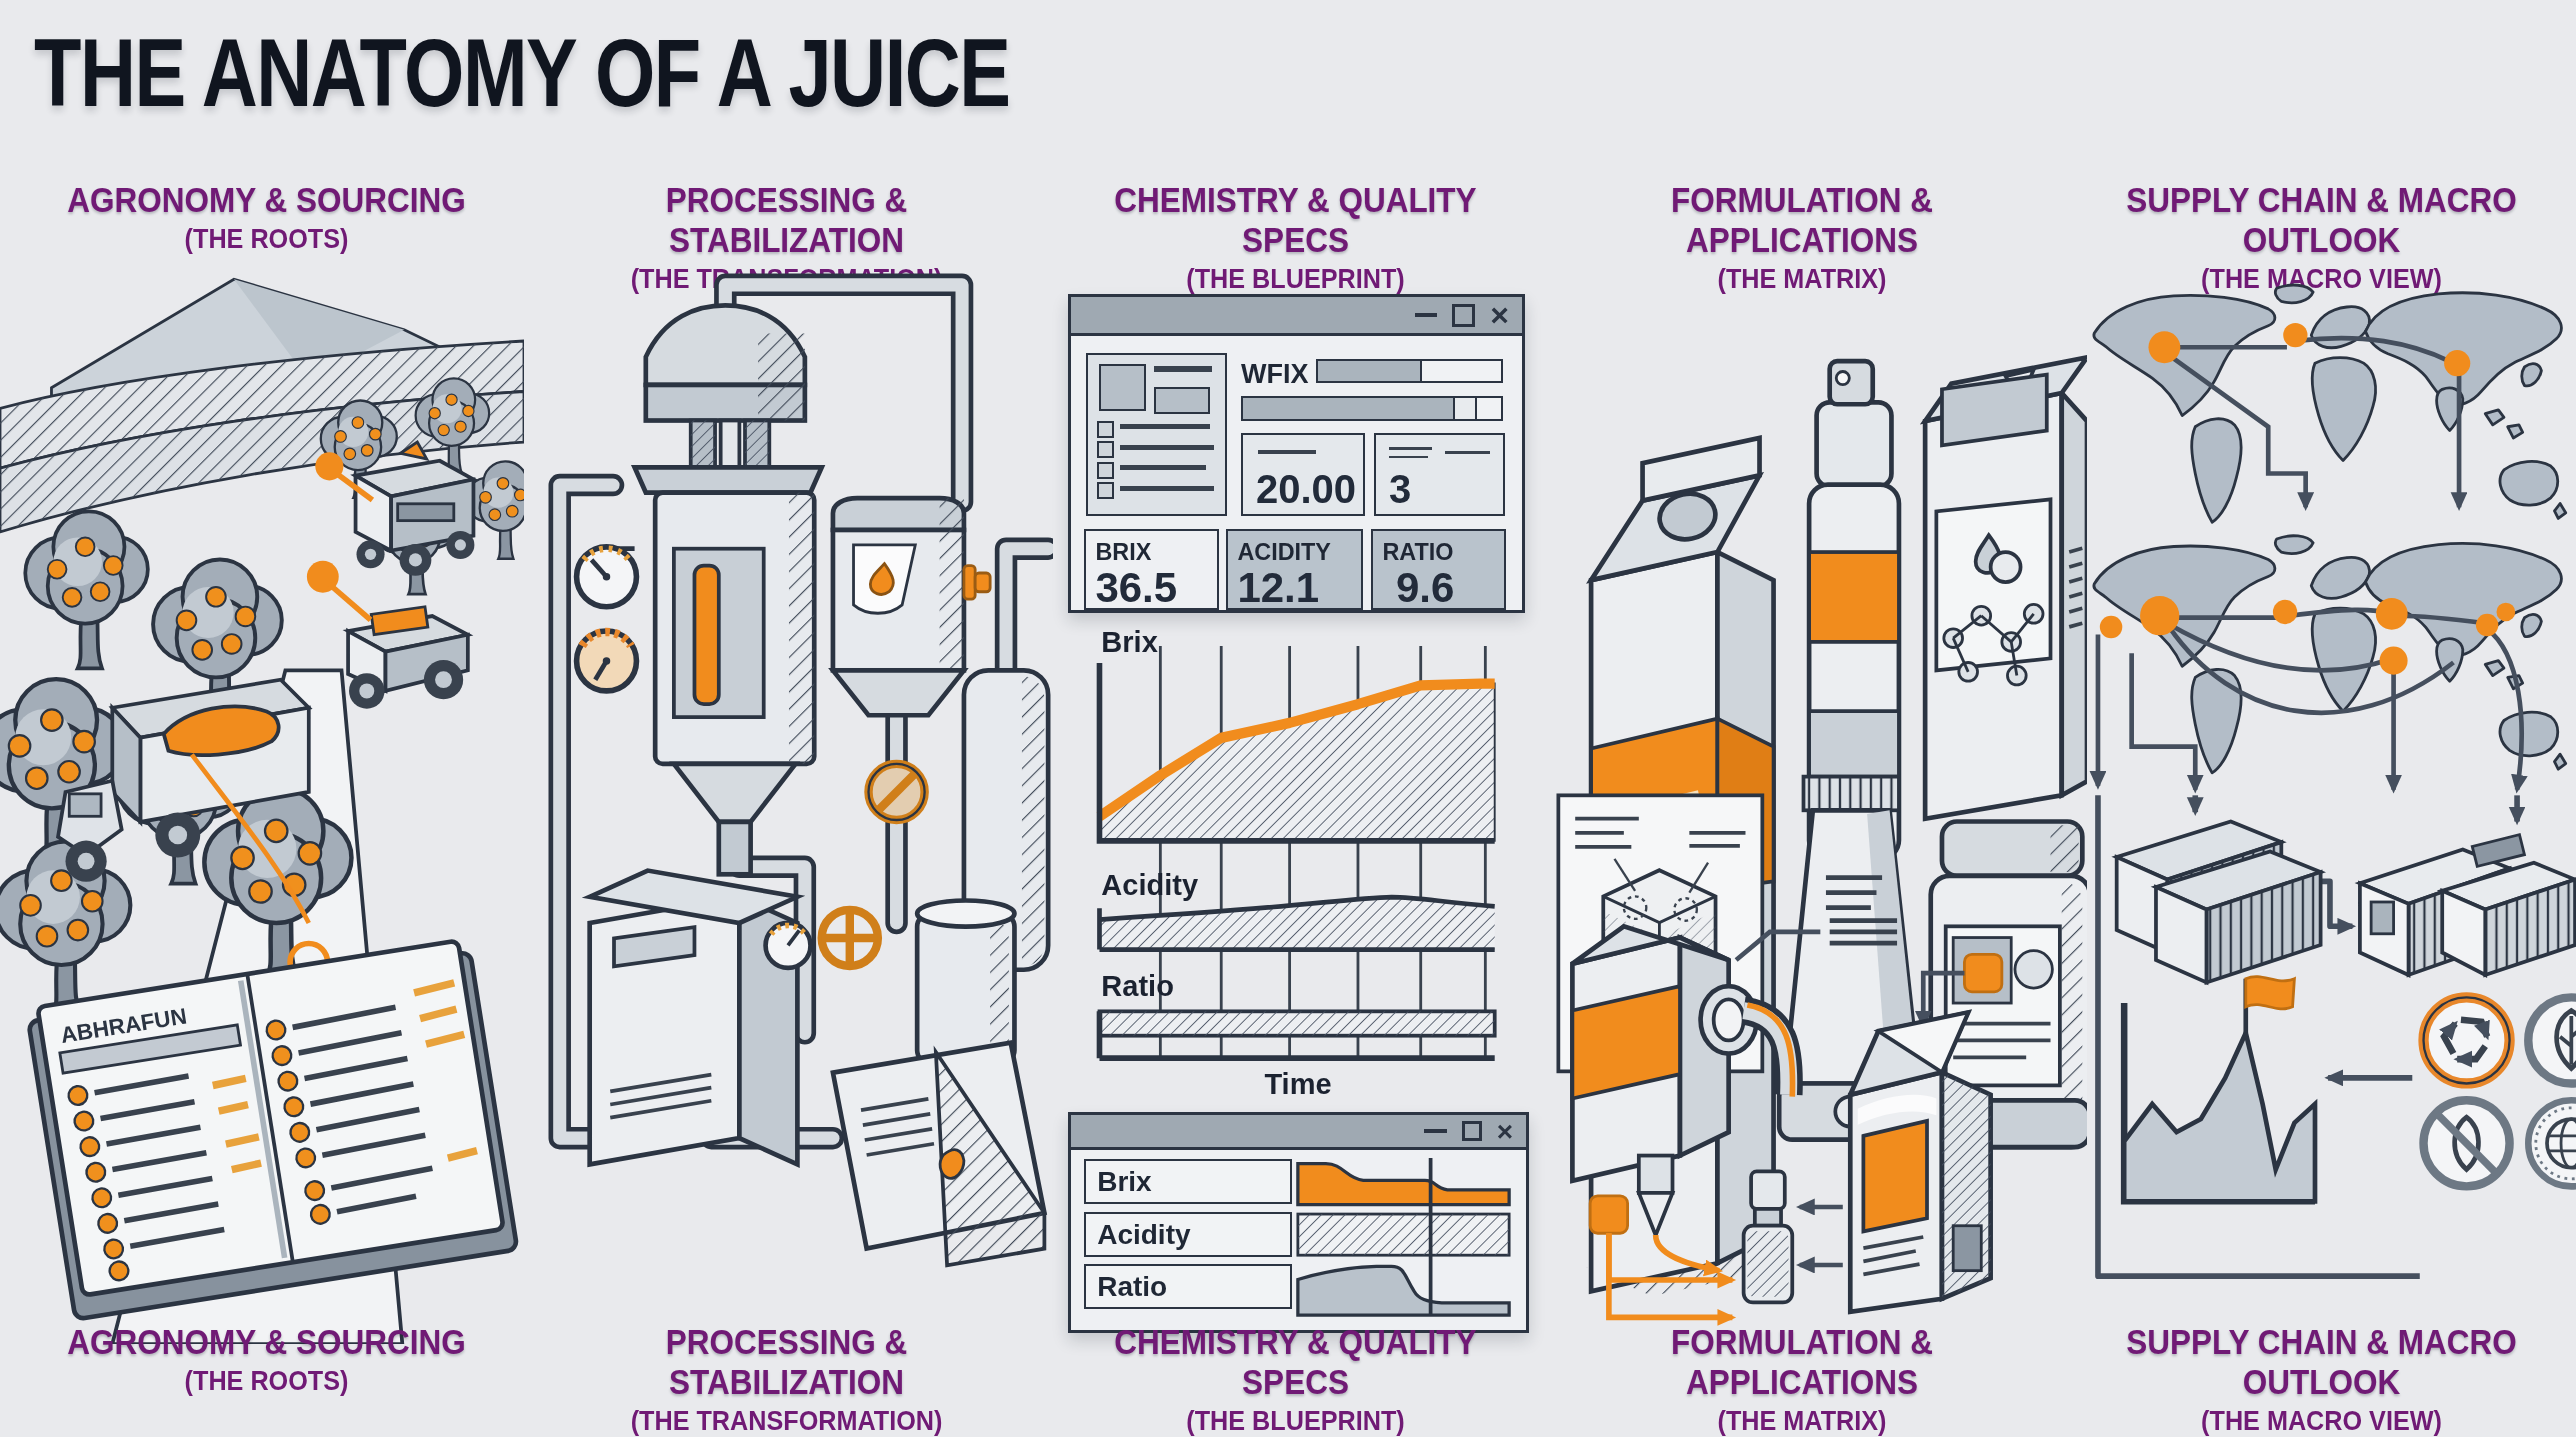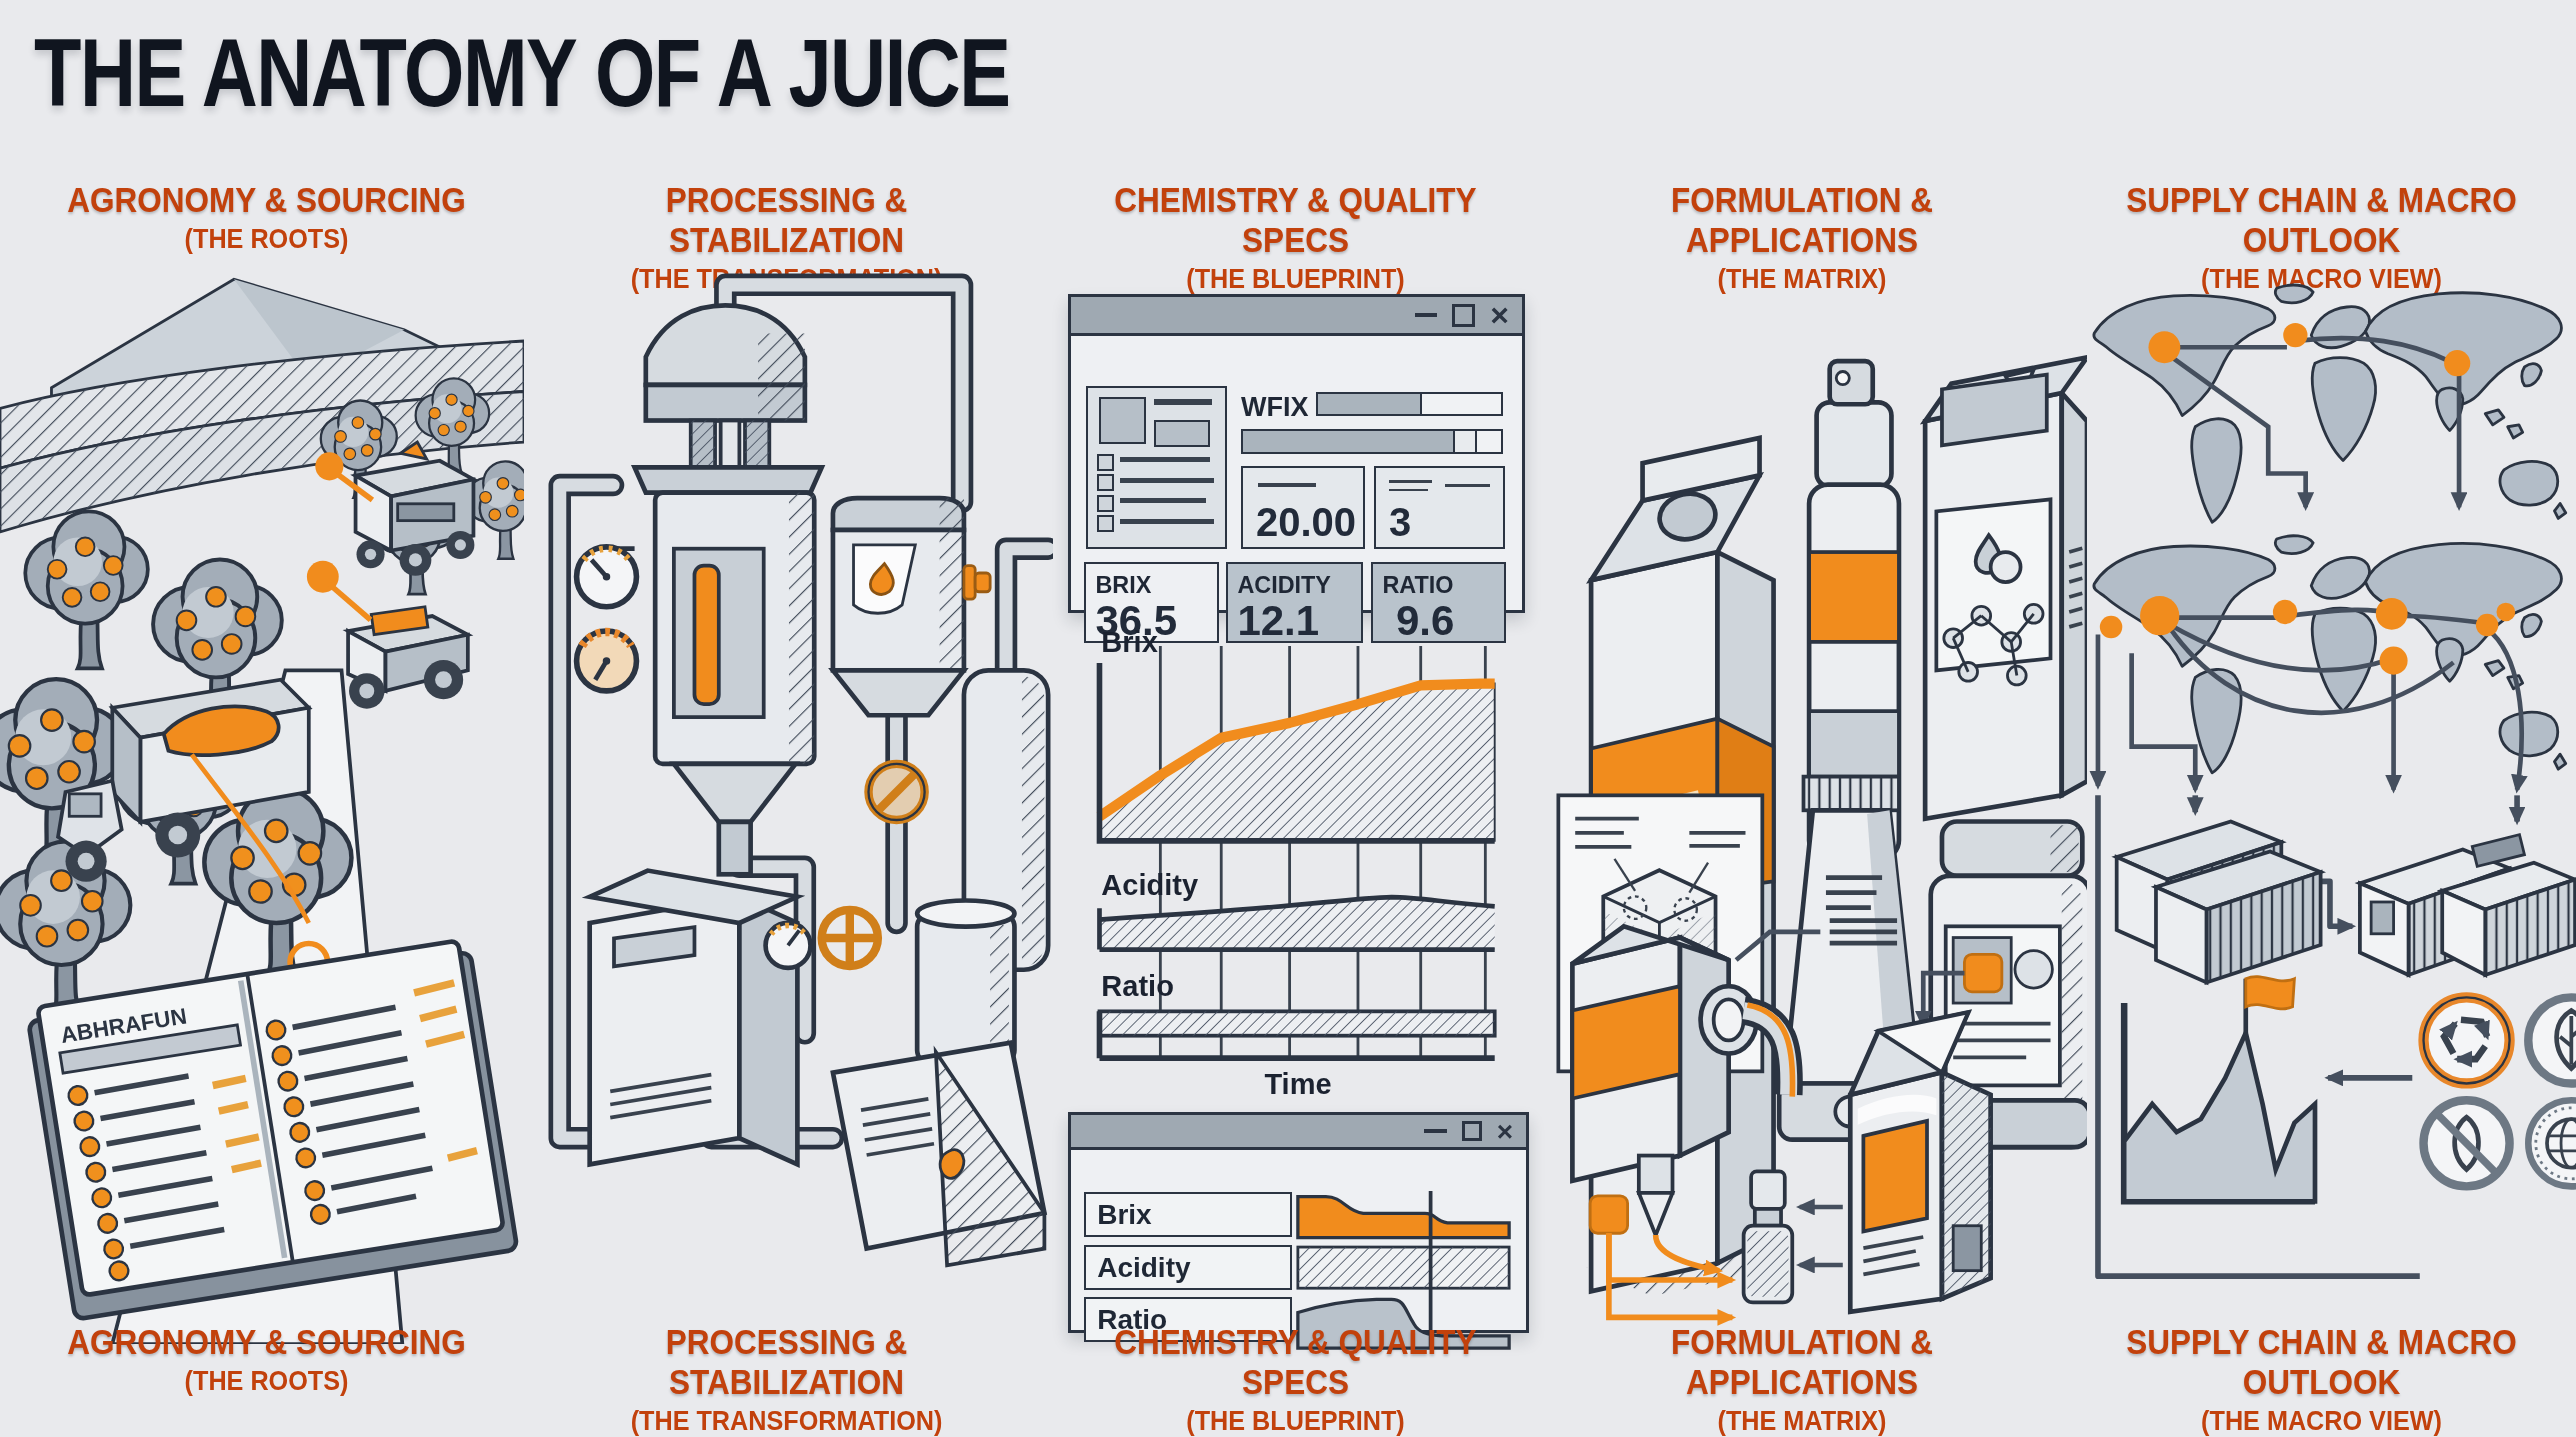--- a/index.html
+++ b/index.html
@@ -2,33 +2,33 @@
 <html style="font-size:15px"><head>
 <meta charset="utf-8">
 <style>
   html,body{margin:0;padding:0;background:#e9eaed;}
   #stage{position:relative;width:2576px;height:1438px;background:#e9eaed;overflow:hidden;
          font-family:"Liberation Sans",sans-serif;color:#1a2130;}
   .abs{position:absolute;}
   .title{position:absolute;left:34px;top:17px;font-size:97px;font-weight:bold;color:#10151f;
          letter-spacing:-1.9px;white-space:nowrap;transform:scaleX(.8);transform-origin:left top;
          text-shadow:0 4.7px 8.4px rgba(20,26,38,.16);}
-  .hdr{position:absolute;text-align:center;color:#c2410c;}
+  .hdr{position:absolute;text-align:center;color:#701a75;}
   .hdr .h1{font-size:35px;font-weight:bold;transform:scaleX(.9);letter-spacing:0;
            text-shadow:0 1.9px 2.8px rgba(20,26,38,.25);}
   .hdr .h2{font-size:28px;font-weight:bold;margin-top:2.8px;transform:scaleX(.9);}
   
   .win{position:absolute;background:#eef0f3;border:3.7px solid #2b3442;
        box-shadow:0 7.5px 15px rgba(30,38,52,.18);}
   .tbar{height:36px;background:#9fa9b2;border-bottom:3.7px solid #2b3442;
         display:flex;align-items:center;justify-content:flex-end;gap:15px;padding:0 13px;}
   .wmin{width:22.5px;height:4.7px;background:#2b3442;}
   .wmax{width:17px;height:17px;border:3.7px solid #2b3442;background:transparent;}
   .wclose{font-size:32px;font-weight:bold;color:#2b3442;line-height:19px;}
-  .wbody{position:relative;width:100%;height:calc(100% - 39px);margin-top:33px;}
+  .wbody{position:relative;width:100%;height:calc(100% - 39px);}
   .panel{position:absolute;border:2.8px solid #2b3442;}
   .bar-line{position:absolute;background:#39424e;}
   .metric-label{font-size:23.4px;font-weight:bold;color:#1f2735;}
   .metric-value{font-size:42px;font-weight:bold;color:#222b3a;line-height:1;}
   .bigval{font-size:40px;font-weight:bold;color:#222b3a;}
   .wfix{font-size:27px;font-weight:bold;color:#1f2735;}
   .rowlabel{font-size:28px;font-weight:bold;color:#1f2735;display:flex;align-items:center;padding-left:11.2px;}
   svg text{font-family:"Liberation Sans",sans-serif;}
 </style>
 </head>

